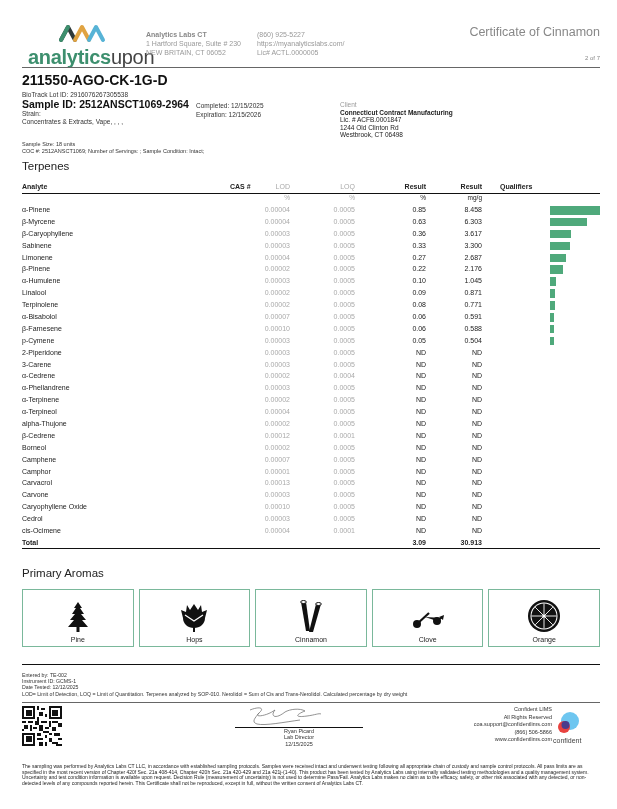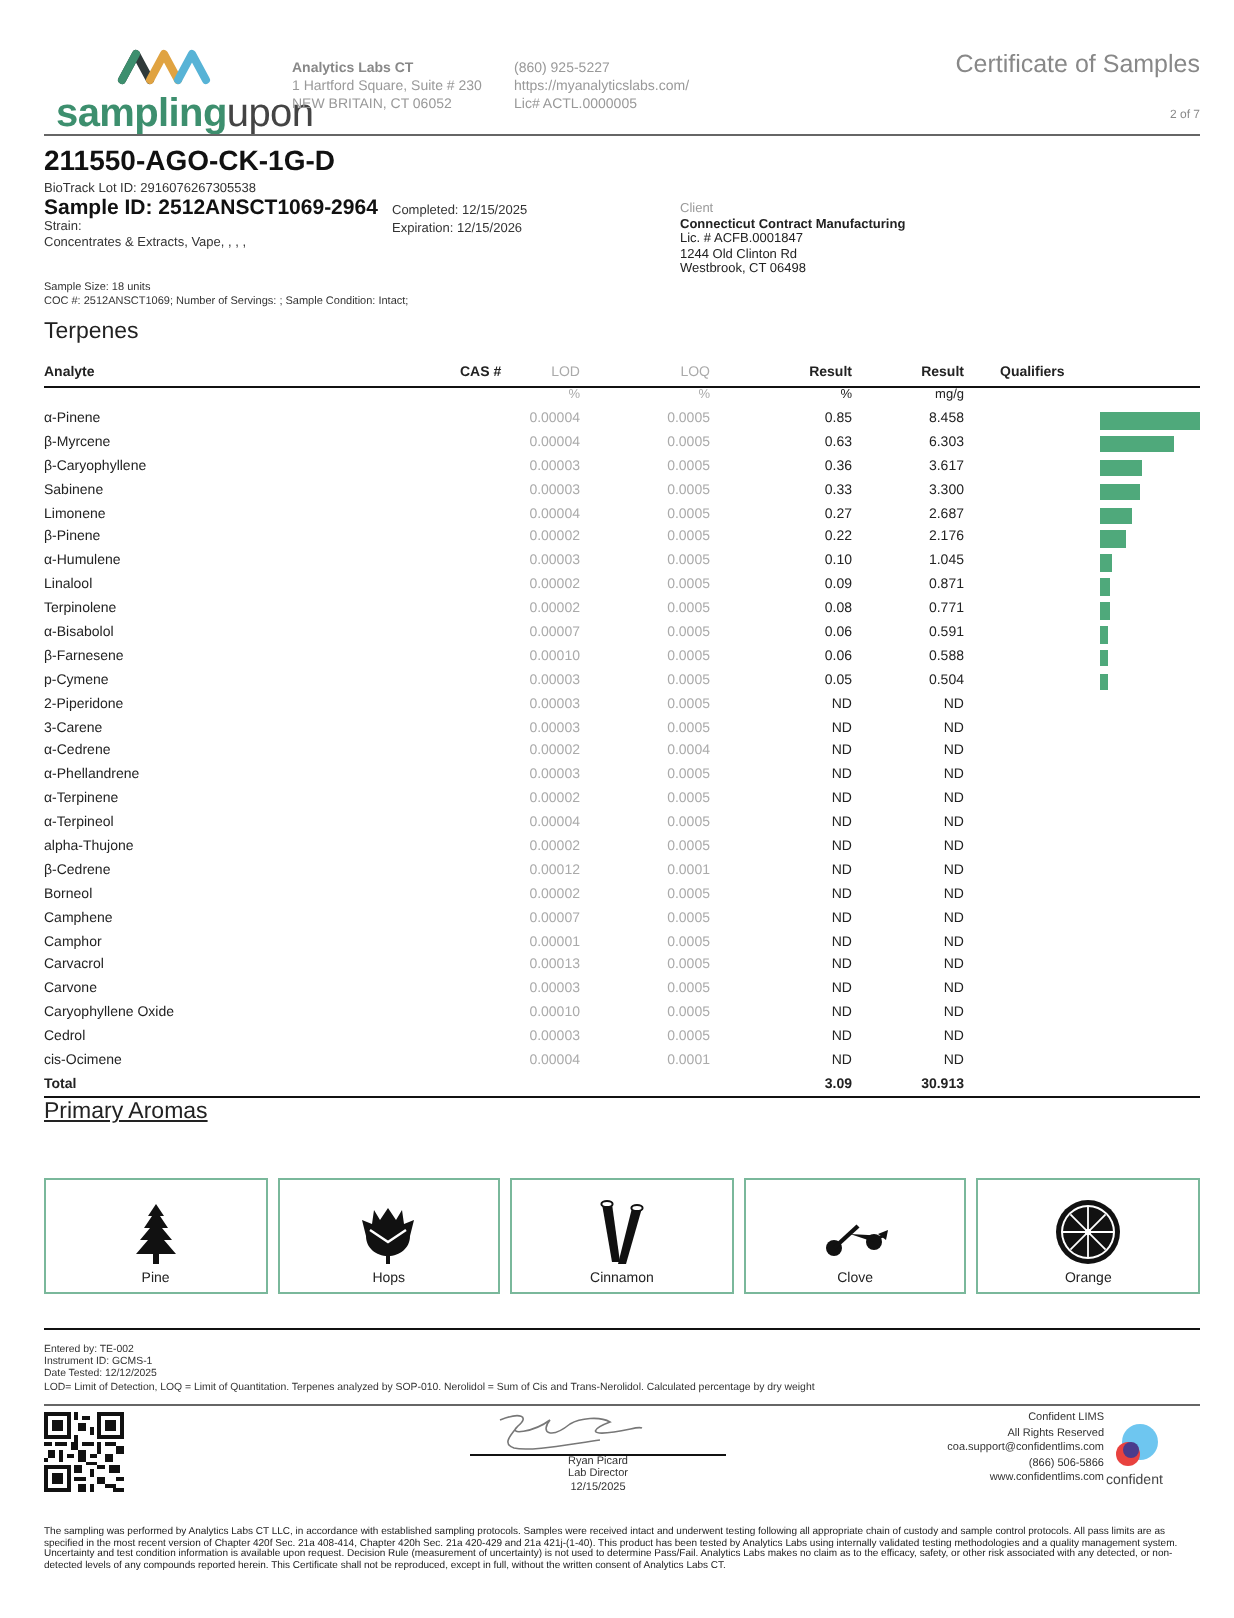--- a/index.html
+++ b/index.html
@@ -70,34 +70,34 @@
 </head>
 <body>
 
 <div class="abs logo">
   <svg class="logo-mark" width="52" height="22" viewBox="0 0 52 22">
     <path d="M3 18 L10 5 L17 18" stroke="#2f3a3a" stroke-width="4" fill="none" stroke-linecap="round" stroke-linejoin="round"></path>
     <path d="M17 18 L24 5 L31 18" stroke="#e0a341" stroke-width="4" fill="none" stroke-linecap="round" stroke-linejoin="round"></path>
     <path d="M31 18 L38 5 L45 18" stroke="#57b3d6" stroke-width="4" fill="none" stroke-linecap="round" stroke-linejoin="round"></path>
     <path d="M3 18 L10 5" stroke="#3d8f6e" stroke-width="4" fill="none" stroke-linecap="round"></path>
   </svg>
-  <div class="logo-text"><span class="bold">sampling</span><span class="light">upon</span></div>
+  <div class="logo-text"><span class="bold">analytics</span><span class="light">upon</span></div>
 </div>
 
 <div class="abs lab-info">
   <div class="name">Analytics Labs CT</div>
   <div>1 Hartford Square, Suite # 230</div>
   <div>NEW BRITAIN, CT 06052</div>
 </div>
 <div class="abs lab-contact">
   <div>(860) 925-5227</div>
   <div>https://myanalyticslabs.com/</div>
   <div>Lic# ACTL.0000005</div>
 </div>
-<div class="abs coa-title">Certificate of Samples</div>
+<div class="abs coa-title">Certificate of Cinnamon</div>
 <div class="abs page-num">2 of 7</div>
 <div class="abs header-rule"></div>
 
 <div class="abs sample-code">211550-AGO-CK-1G-D</div>
 <div class="abs biotrack">BioTrack Lot ID: 2916076267305538</div>
 <div class="abs sample-id">Sample ID: 2512ANSCT1069-2964</div>
 <div class="abs strain-lbl">
   <div>Strain:</div>
   <div>Concentrates &amp; Extracts, Vape, , , ,</div>
 </div>
@@ -345,21 +345,21 @@
         <span class="c c-mg">ND</span>
       </div>
     </div>
   <div class="row total">
     <span class="c c-name">Total</span>
     <span class="c c-pct">3.09</span>
     <span class="c c-mg">30.913</span>
   </div>
 </div>
 
-<div class="abs section-title" style="top:550px;text-decoration:underline;">Primary Aromas</div>
+<div class="abs section-title" style="top:567px;">Primary Aromas</div>
 <div class="abs aromas">
   <div class="aroma">
     <svg width="24" height="32" viewBox="0 0 24 32">
       <path d="M12 1 L16 7 L14 7 L18 13 L15 13 L20 19 L16 19 L22 26 L2 26 L8 19 L4 19 L9 13 L6 13 L10 7 L8 7 Z" fill="#111"></path>
       <rect x="10.5" y="26" width="3" height="5" fill="#111"></rect>
     </svg>
     <div class="lbl">Pine</div>
   </div>
   <div class="aroma">
     <svg width="30" height="32" viewBox="0 0 30 32">

